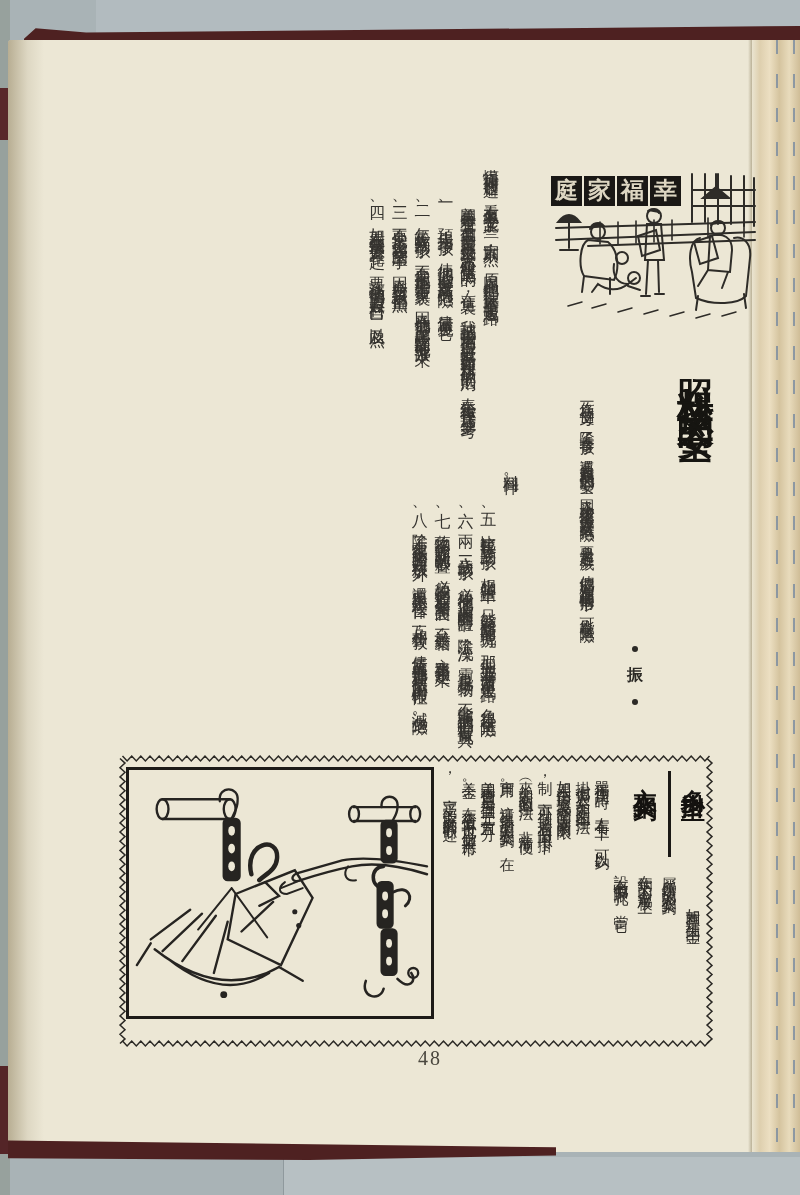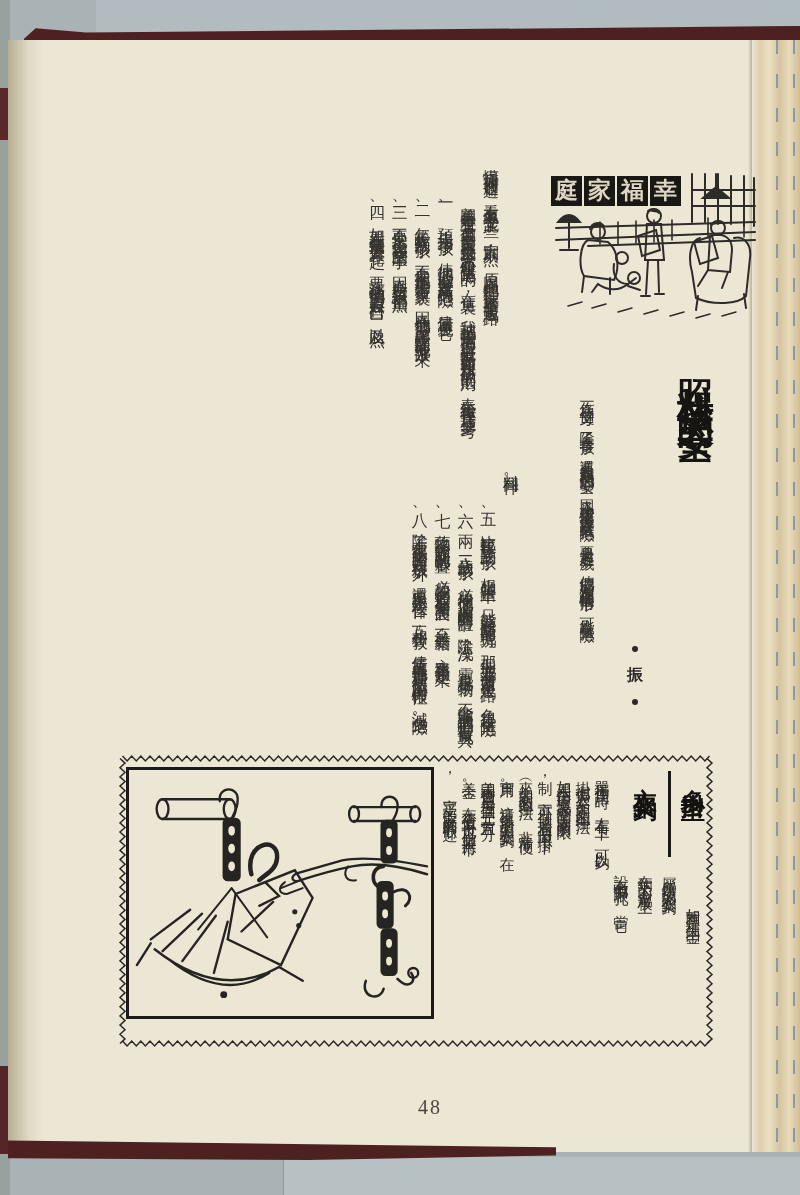--- a/index.html
+++ b/index.html
@@ -63,21 +63,21 @@
   .hanger-cols { position:absolute; right:6px; top:15px; width:270px; height:266px; display:flex;
                  flex-direction:row-reverse; justify-content:flex-start; }
   .hcol { position:relative; writing-mode:vertical-rl; width:19px; height:266px; font-size:15px; letter-spacing:3.5px;
           line-height:19px; color:#2e2c28; line-break:anywhere; word-break:break-all; }
   .hcol-t { width:30px; line-height:30px; }
   .hcol-r { width:18px; }
   .hhead { position:absolute; top:0; left:50%; transform:translateX(-50%); writing-mode:vertical-rl;
            font-size:24px; font-weight:bold; letter-spacing:5px; color:#14120f; line-height:30px; white-space:nowrap; }
   .hrule { position:absolute; top:2px; left:50%; margin-left:-1.5px; width:3px; height:86px; background:#1b1916; }
 
-  .page-number { position:absolute; left:395px; top:1096px; width:70px; text-align:center; font-size:20px;
+  .page-number { position:absolute; left:395px; top:1047px; width:70px; text-align:center; font-size:20px;
                  color:#4b483f; letter-spacing:2px; font-family:"Liberation Serif",serif; }
 </style>
 </head>
 <body>
 
 <div class="frame">
 
   <div class="bg-seam-top"></div>
   <div class="bg-seam-bottom"></div>
   <div class="spine"></div>

